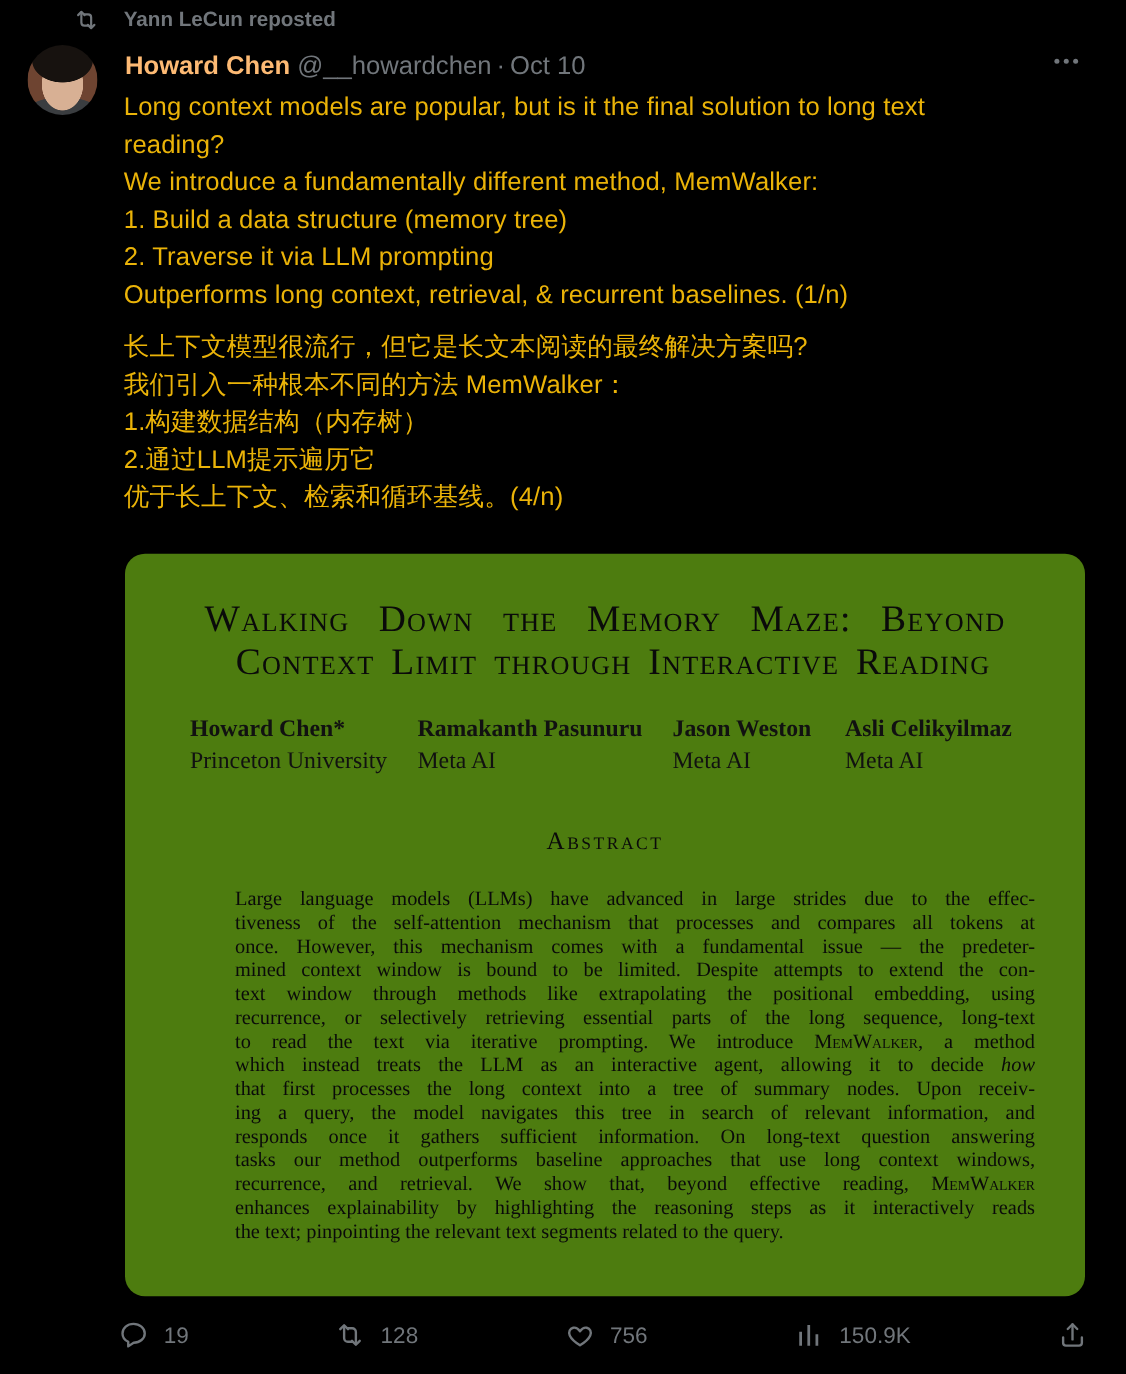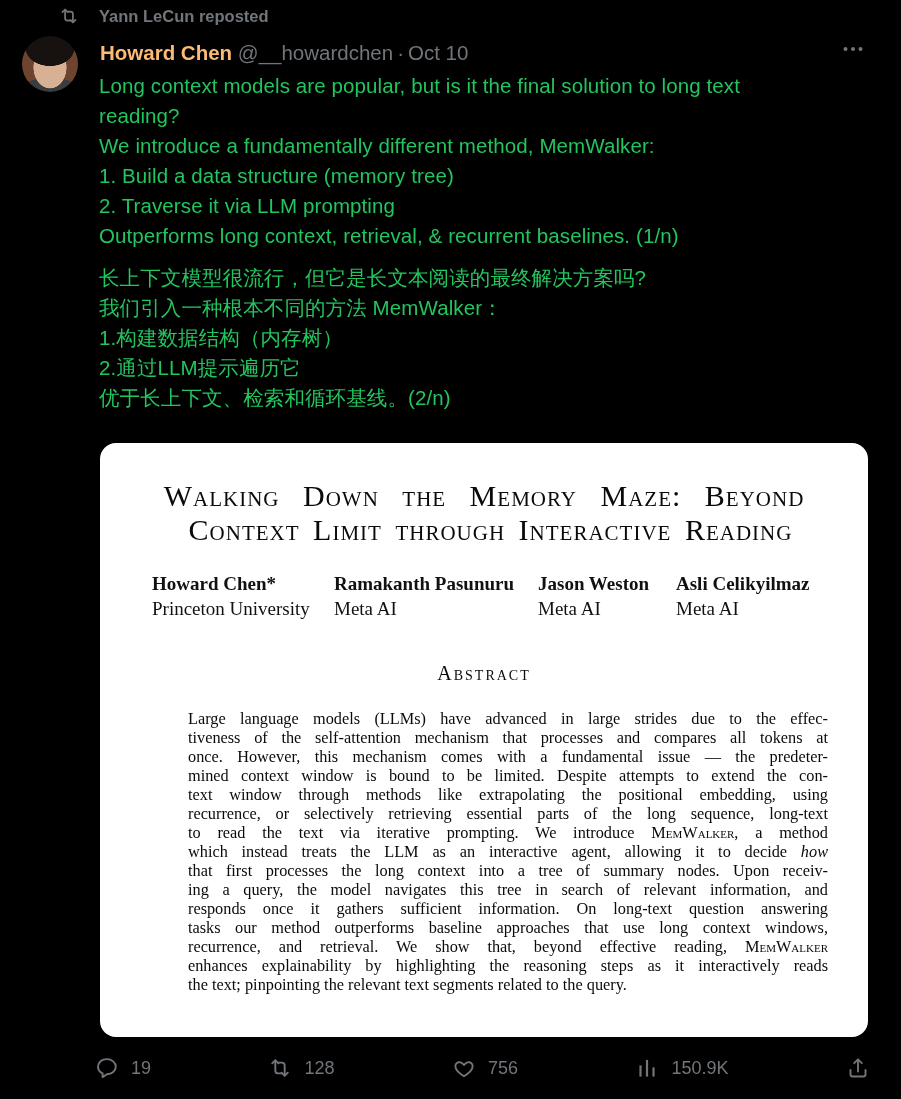--- a/index.html
+++ b/index.html
@@ -27,27 +27,27 @@
       #6e4431;
     cursor: pointer;
   }
   .name-row { position: absolute; left: 100px; top: 41px; font-size: 20.5px; white-space: nowrap; }
   .name-row .display-name { font-weight: 700; color: #fdba74; cursor: pointer; }
   .name-row .muted { color: #71767b; font-weight: 400; }
   .name-row .sep { margin: 0 4px; }
   .more-btn { position: absolute; left: 841px; top: 38px; width: 26px; height: 22px; color: #71767b; cursor: pointer; display: flex; align-items: center; }
 
   
-  .tweet-text { position: absolute; left: 99px; top: 71px; width: 790px; font-size: 20.5px; line-height: 30px; color: #22c55e; letter-spacing: 0.1px; }
+  .tweet-text { position: absolute; left: 99px; top: 71px; width: 790px; font-size: 20.5px; line-height: 30px; color: #eab308; letter-spacing: 0.1px; }
   .tweet-text .para + .para { margin-top: 12px; }
 
   
   .paper-card {
     position: absolute; left: 100px; top: 443px; width: 768px; height: 594px;
-    background: #ffffff; border-radius: 16px; color: #111;
+    background: #4d7c0f; border-radius: 16px; color: #111;
     font-family: "Liberation Serif", "DejaVu Serif", serif;
     cursor: pointer; overflow: hidden;
   }
   .paper-title { position: absolute; top: 36px; left: 0; width: 100%; text-align: center;
     font-variant: small-caps; font-weight: 400; font-size: 30px; line-height: 34px; letter-spacing: 1px; color: #0a0a0a; }
   .paper-title .t1 { word-spacing: 15px; }
   .paper-title .t2 { word-spacing: 5px; padding-left: 13px; }
   .author-col { position: absolute; top: 128px; font-size: 19px; line-height: 25px; white-space: nowrap; }
   .author-col .a-name { font-weight: 700; }
   .author-col:nth-child(1) { left: 52px; }
@@ -106,21 +106,21 @@
         <div>We introduce a fundamentally different method, MemWalker:</div>
         <div>1. Build a data structure (memory tree)</div>
         <div>2. Traverse it via LLM prompting</div>
         <div>Outperforms long context, retrieval, &amp; recurrent baselines. (1/n)</div>
       </div>
     <div class="para" id="tweet-zh">
         <div>长上下文模型很流行，但它是长文本阅读的最终解决方案吗?</div>
         <div>我们引入一种根本不同的方法 MemWalker：</div>
         <div>1.构建数据结构（内存树）</div>
         <div>2.通过LLM提示遍历它</div>
-        <div>优于长上下文、检索和循环基线。(2/n)</div>
+        <div>优于长上下文、检索和循环基线。(4/n)</div>
       </div>
   </div>
 
   <div class="paper-card">
     <div class="paper-title">
       <div class="t1">Walking Down the Memory Maze: Beyond</div>
       <div class="t2">Context Limit through Interactive Reading</div>
     </div>
     <div id="paper-authors">
         <div class="author-col">

